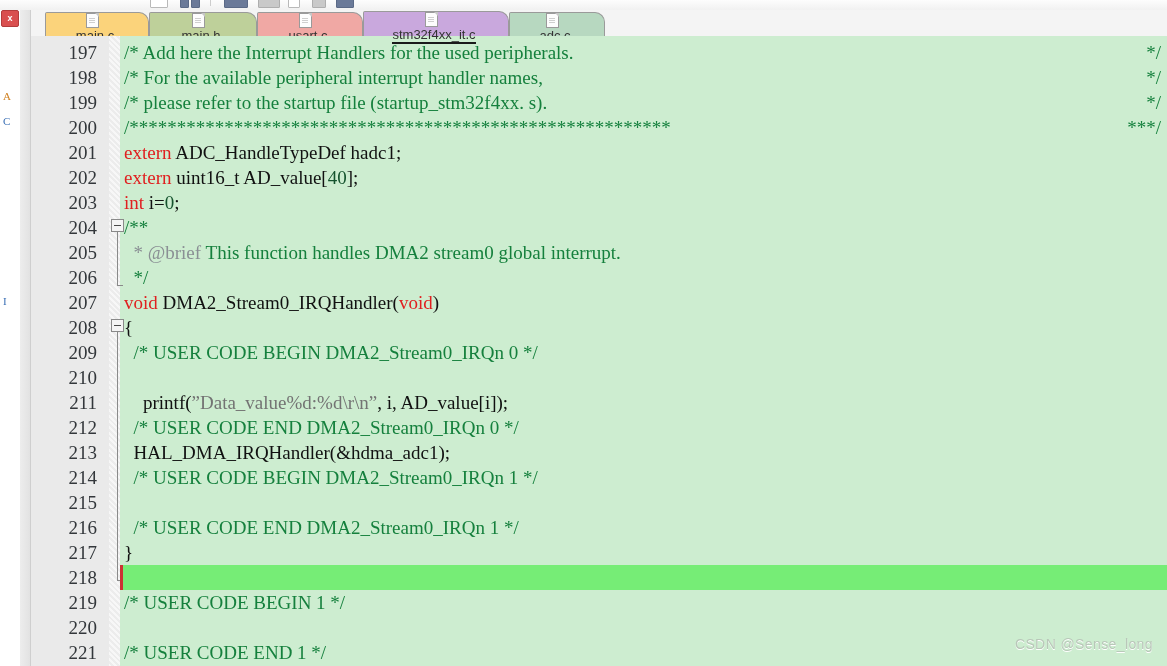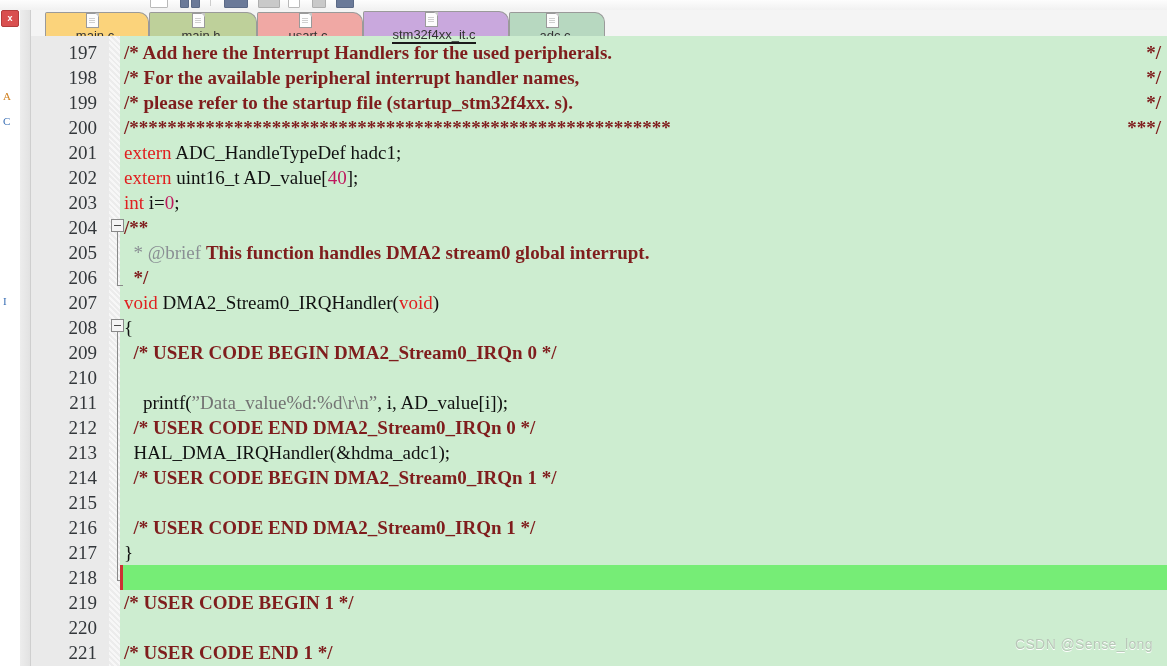--- a/index.html
+++ b/index.html
@@ -118,24 +118,24 @@
     position:absolute;left:93px;top:0;height:25px;line-height:25px;
     font:19px/25px "Liberation Serif",serif;
     color:#111;white-space:pre;
   }
   .rgt{
     position:absolute;right:6px;top:0;height:25px;line-height:25px;
     font:19px/25px "Liberation Serif",serif;white-space:pre;
   }
 
   
-  .cmt{color:#7f1d1d;font-weight:bold;}
+  .cmt{color:#15803d;}
   .cmt-d{color:#8a8f94;}
   .kw{color:#e02020;}
-  .num{color:#be185d;}
+  .num{color:#14532d;}
   .str{color:#737373;}
 
   
   .fold-box{
     position:absolute;width:13px;height:13px;left:80px;
     background:#f4f4f4;border:1px solid #8a8a8a;box-sizing:border-box;
   }
   .fold-box:before{
     content:"";position:absolute;left:2px;top:5px;width:7px;height:1px;background:#4a4a4a;
   }

